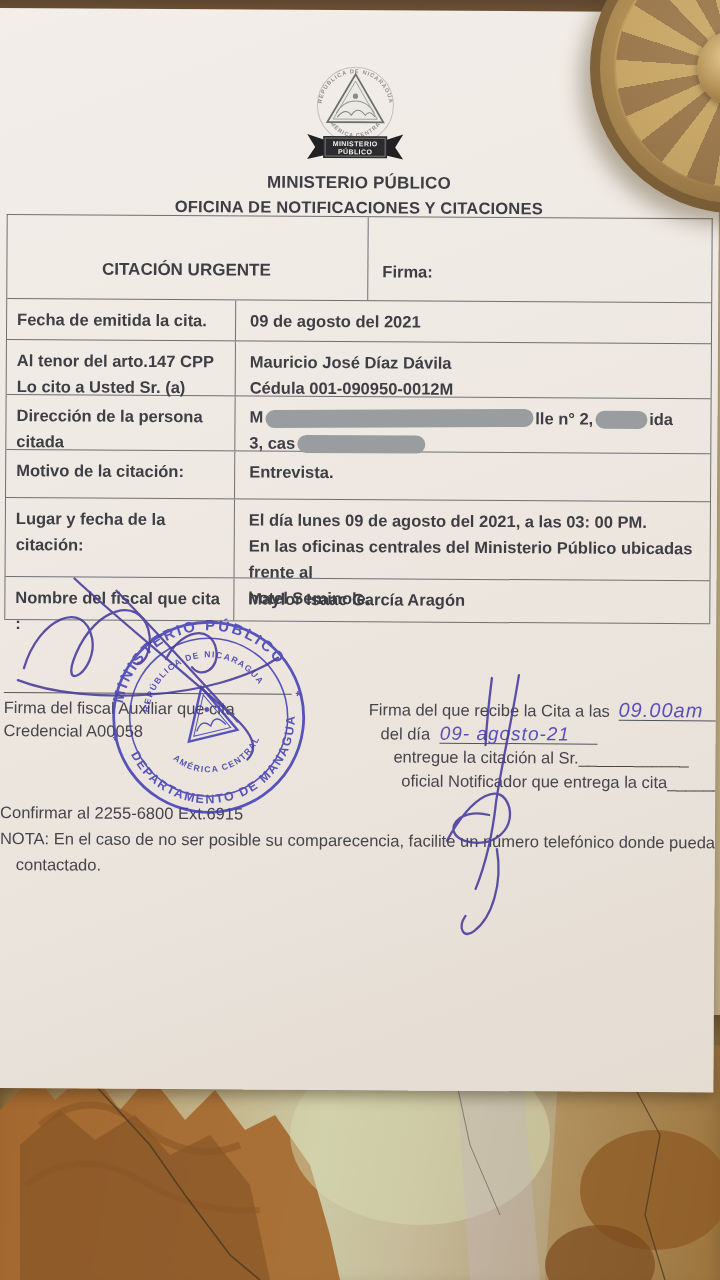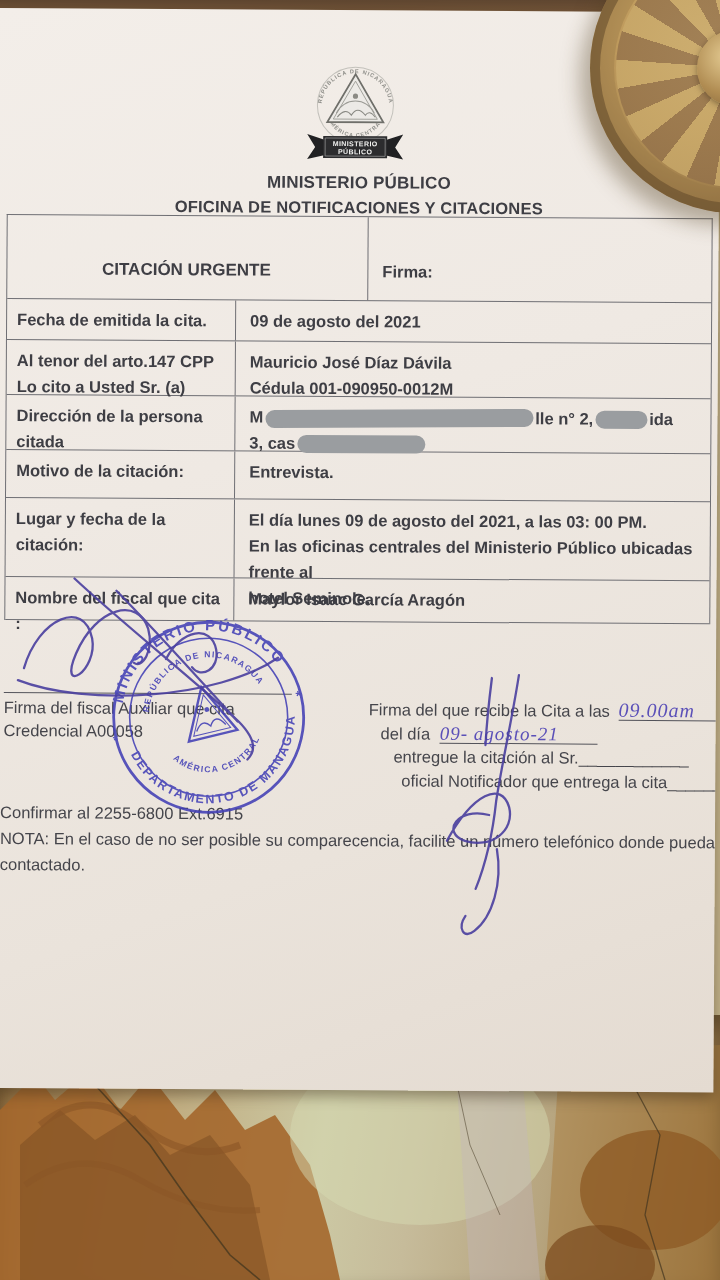--- a/index.html
+++ b/index.html
@@ -57,25 +57,25 @@
   .row-top .tright{flex:1;display:flex;align-items:flex-end;padding-bottom:16px;padding-left:14px;}
   .lblcol{width:229px;}
   .valcol{flex:1;padding-left:14px;}
   .redact{display:inline-block;height:18px;background:#9a9da0;border-radius:10px;vertical-align:-4px;margin:0 2px;}
   
   .sigline{position:absolute;left:8px;top:684px;width:288px;border-top:1.7px solid #55555c;}
   .leftblock{position:absolute;left:8px;top:688px;}
   .leftblock div{line-height:23px;}
   .rightblock{position:absolute;left:373px;top:688px;width:345px;}
   .rightblock .rl{line-height:23.5px;white-space:nowrap;}
-  .hand{font-family:Liberation Serif, serif;font-style:italic;color:#5b50b8;letter-spacing:1px;}
+  .hand{font-family:Liberation Sans, sans-serif;font-style:italic;color:#5b50b8;letter-spacing:1px;}
   .uline{border-bottom:1.6px solid #53535a;display:inline-block;line-height:17px;}
   .footer-confirm{position:absolute;left:5px;top:792px;}
   .footer-note1{position:absolute;left:5px;top:818px;white-space:nowrap;}
-  .footer-note2{position:absolute;left:5px;top:844px;}
+  .footer-note2{position:absolute;left:5px;top:844px;padding-left:16px;}
   
   .stamp{position:absolute;left:108px;top:603px;transform:rotate(-14deg);opacity:.88;z-index:4;}
   .inkoverlay{position:absolute;left:0;top:0;z-index:6;pointer-events:none;}
   .logo{position:absolute;left:286px;top:48px;}
 </style>
 </head>
 <body>
 
 <div class="wood-strip"></div>
 

